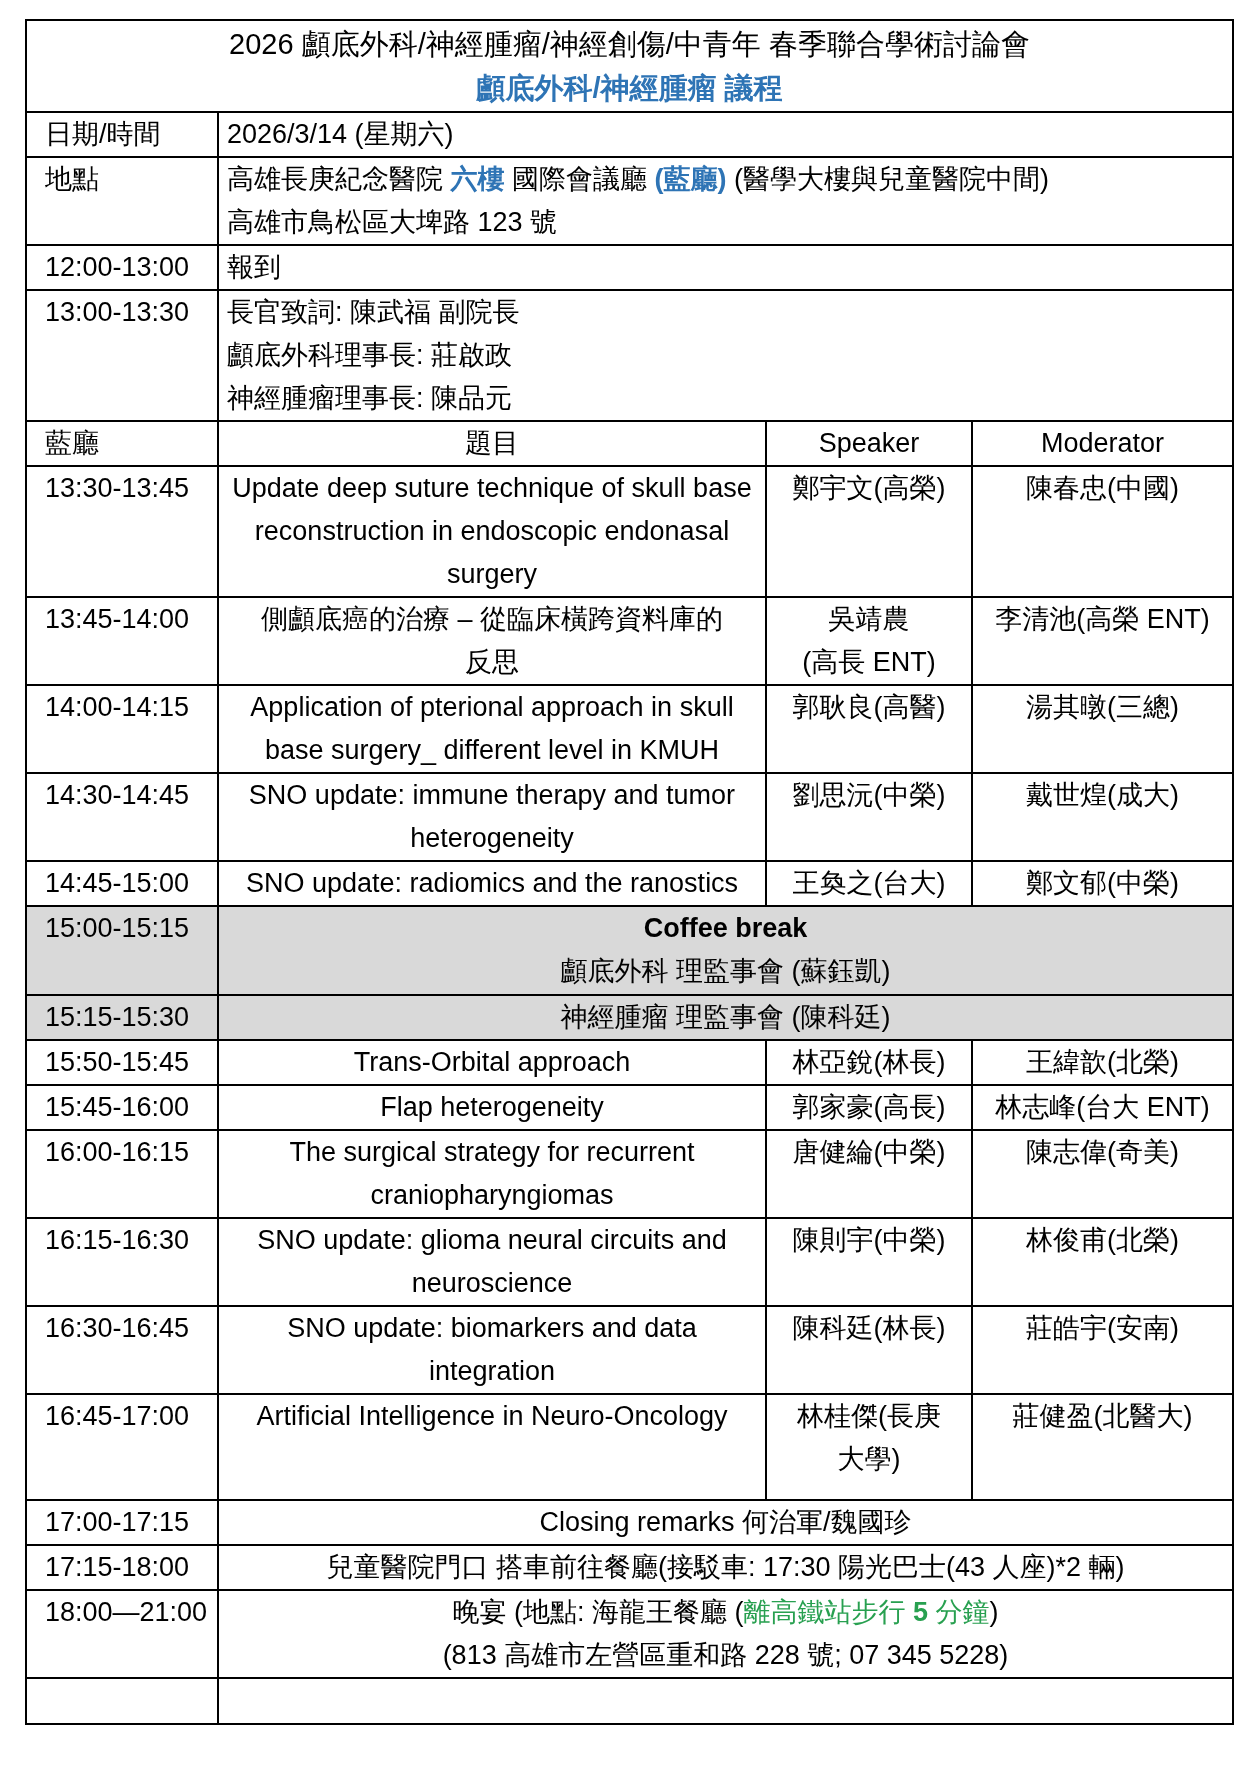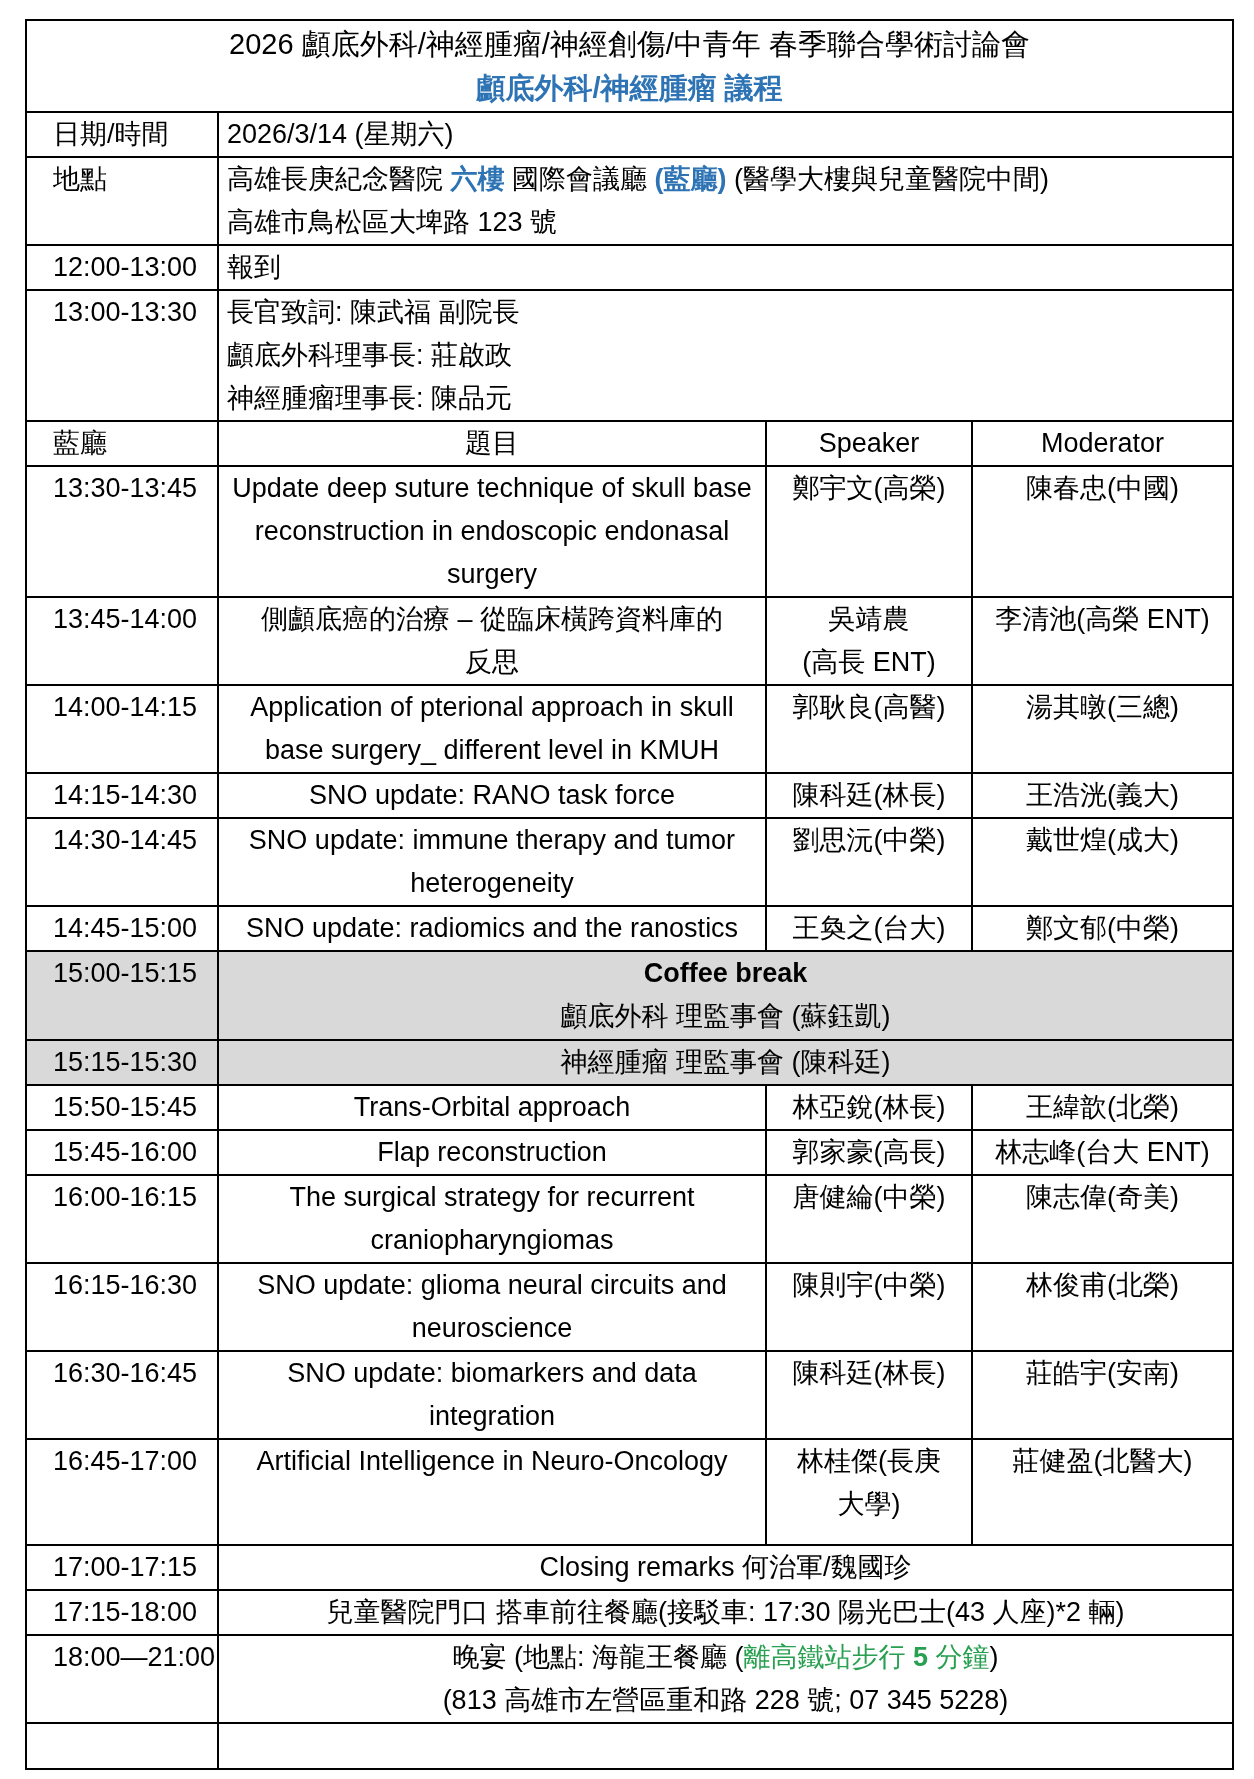--- a/index.html
+++ b/index.html
@@ -14,21 +14,21 @@
     font-family:"Liberation Sans","DejaVu Sans",sans-serif;color:#000;
   }
   table.agenda{
     position:absolute;left:25px;top:19px;width:1207px;
     border-collapse:collapse;table-layout:fixed;
   }
   td{
     border:2px solid #000;vertical-align:top;
     font-size:27px;line-height:43px;padding:0 6px;overflow:hidden;
   }
-  .t{text-align:left;padding-left:26px;white-space:nowrap;}
+  .t{text-align:left;padding-left:18px;white-space:nowrap;}
   .c{text-align:center;padding:0 2px;}
   .l{text-align:left;padding-left:8px;}
   .ml{white-space:pre-line;}
   .nw{white-space:nowrap;}
   .gray{background:var(--row-gray);}
   .title-cell{text-align:center;padding:1px 0;}
   .title-line1{font-size:29px;line-height:44px;color:#000;}
   .title-line2{font-size:29px;line-height:44px;color:var(--accent-blue);font-weight:bold;}
   .blue-bold{color:var(--accent-blue);font-weight:bold;}
   .green{color:var(--accent-green);}
@@ -103,26 +103,20 @@
 (高長 ENT)</td>
       <td class="c nw">李清池(高榮 ENT)</td>
     </tr>
     <tr style="height:87px">
       <td class="t">14:00-14:15</td>
       <td class="c ml">Application of pterional approach in skull
 base surgery_ different level in KMUH</td>
       <td class="c nw">郭耿良(高醫)</td>
       <td class="c nw">湯其暾(三總)</td>
     </tr>
-    <tr style="height:43px">
-      <td class="t">14:15-14:30</td>
-      <td class="c nw">SNO update: RANO task force</td>
-      <td class="c nw">陳科廷(林長)</td>
-      <td class="c nw">王浩洸(義大)</td>
-    </tr>
     <tr style="height:84px">
       <td class="t">14:30-14:45</td>
       <td class="c ml">SNO update: immune therapy and tumor
 heterogeneity</td>
       <td class="c nw">劉思沅(中榮)</td>
       <td class="c nw">戴世煌(成大)</td>
     </tr>
     <tr style="height:43px">
       <td class="t">14:45-15:00</td>
       <td class="c nw">SNO update: radiomics and the ranostics</td>
@@ -143,21 +137,21 @@
     </tr>
 
     <tr style="height:43px">
       <td class="t">15:50-15:45</td>
       <td class="c nw">Trans-Orbital approach</td>
       <td class="c nw">林亞銳(林長)</td>
       <td class="c nw">王緯歆(北榮)</td>
     </tr>
     <tr style="height:42px">
       <td class="t">15:45-16:00</td>
-      <td class="c nw">Flap reconstruction</td>
+      <td class="c nw">Flap heterogeneity</td>
       <td class="c nw">郭家豪(高長)</td>
       <td class="c nw">林志峰(台大 ENT)</td>
     </tr>
     <tr style="height:88px">
       <td class="t">16:00-16:15</td>
       <td class="c ml">The surgical strategy for recurrent
 craniopharyngiomas</td>
       <td class="c nw">唐健綸(中榮)</td>
       <td class="c nw">陳志偉(奇美)</td>
     </tr>

